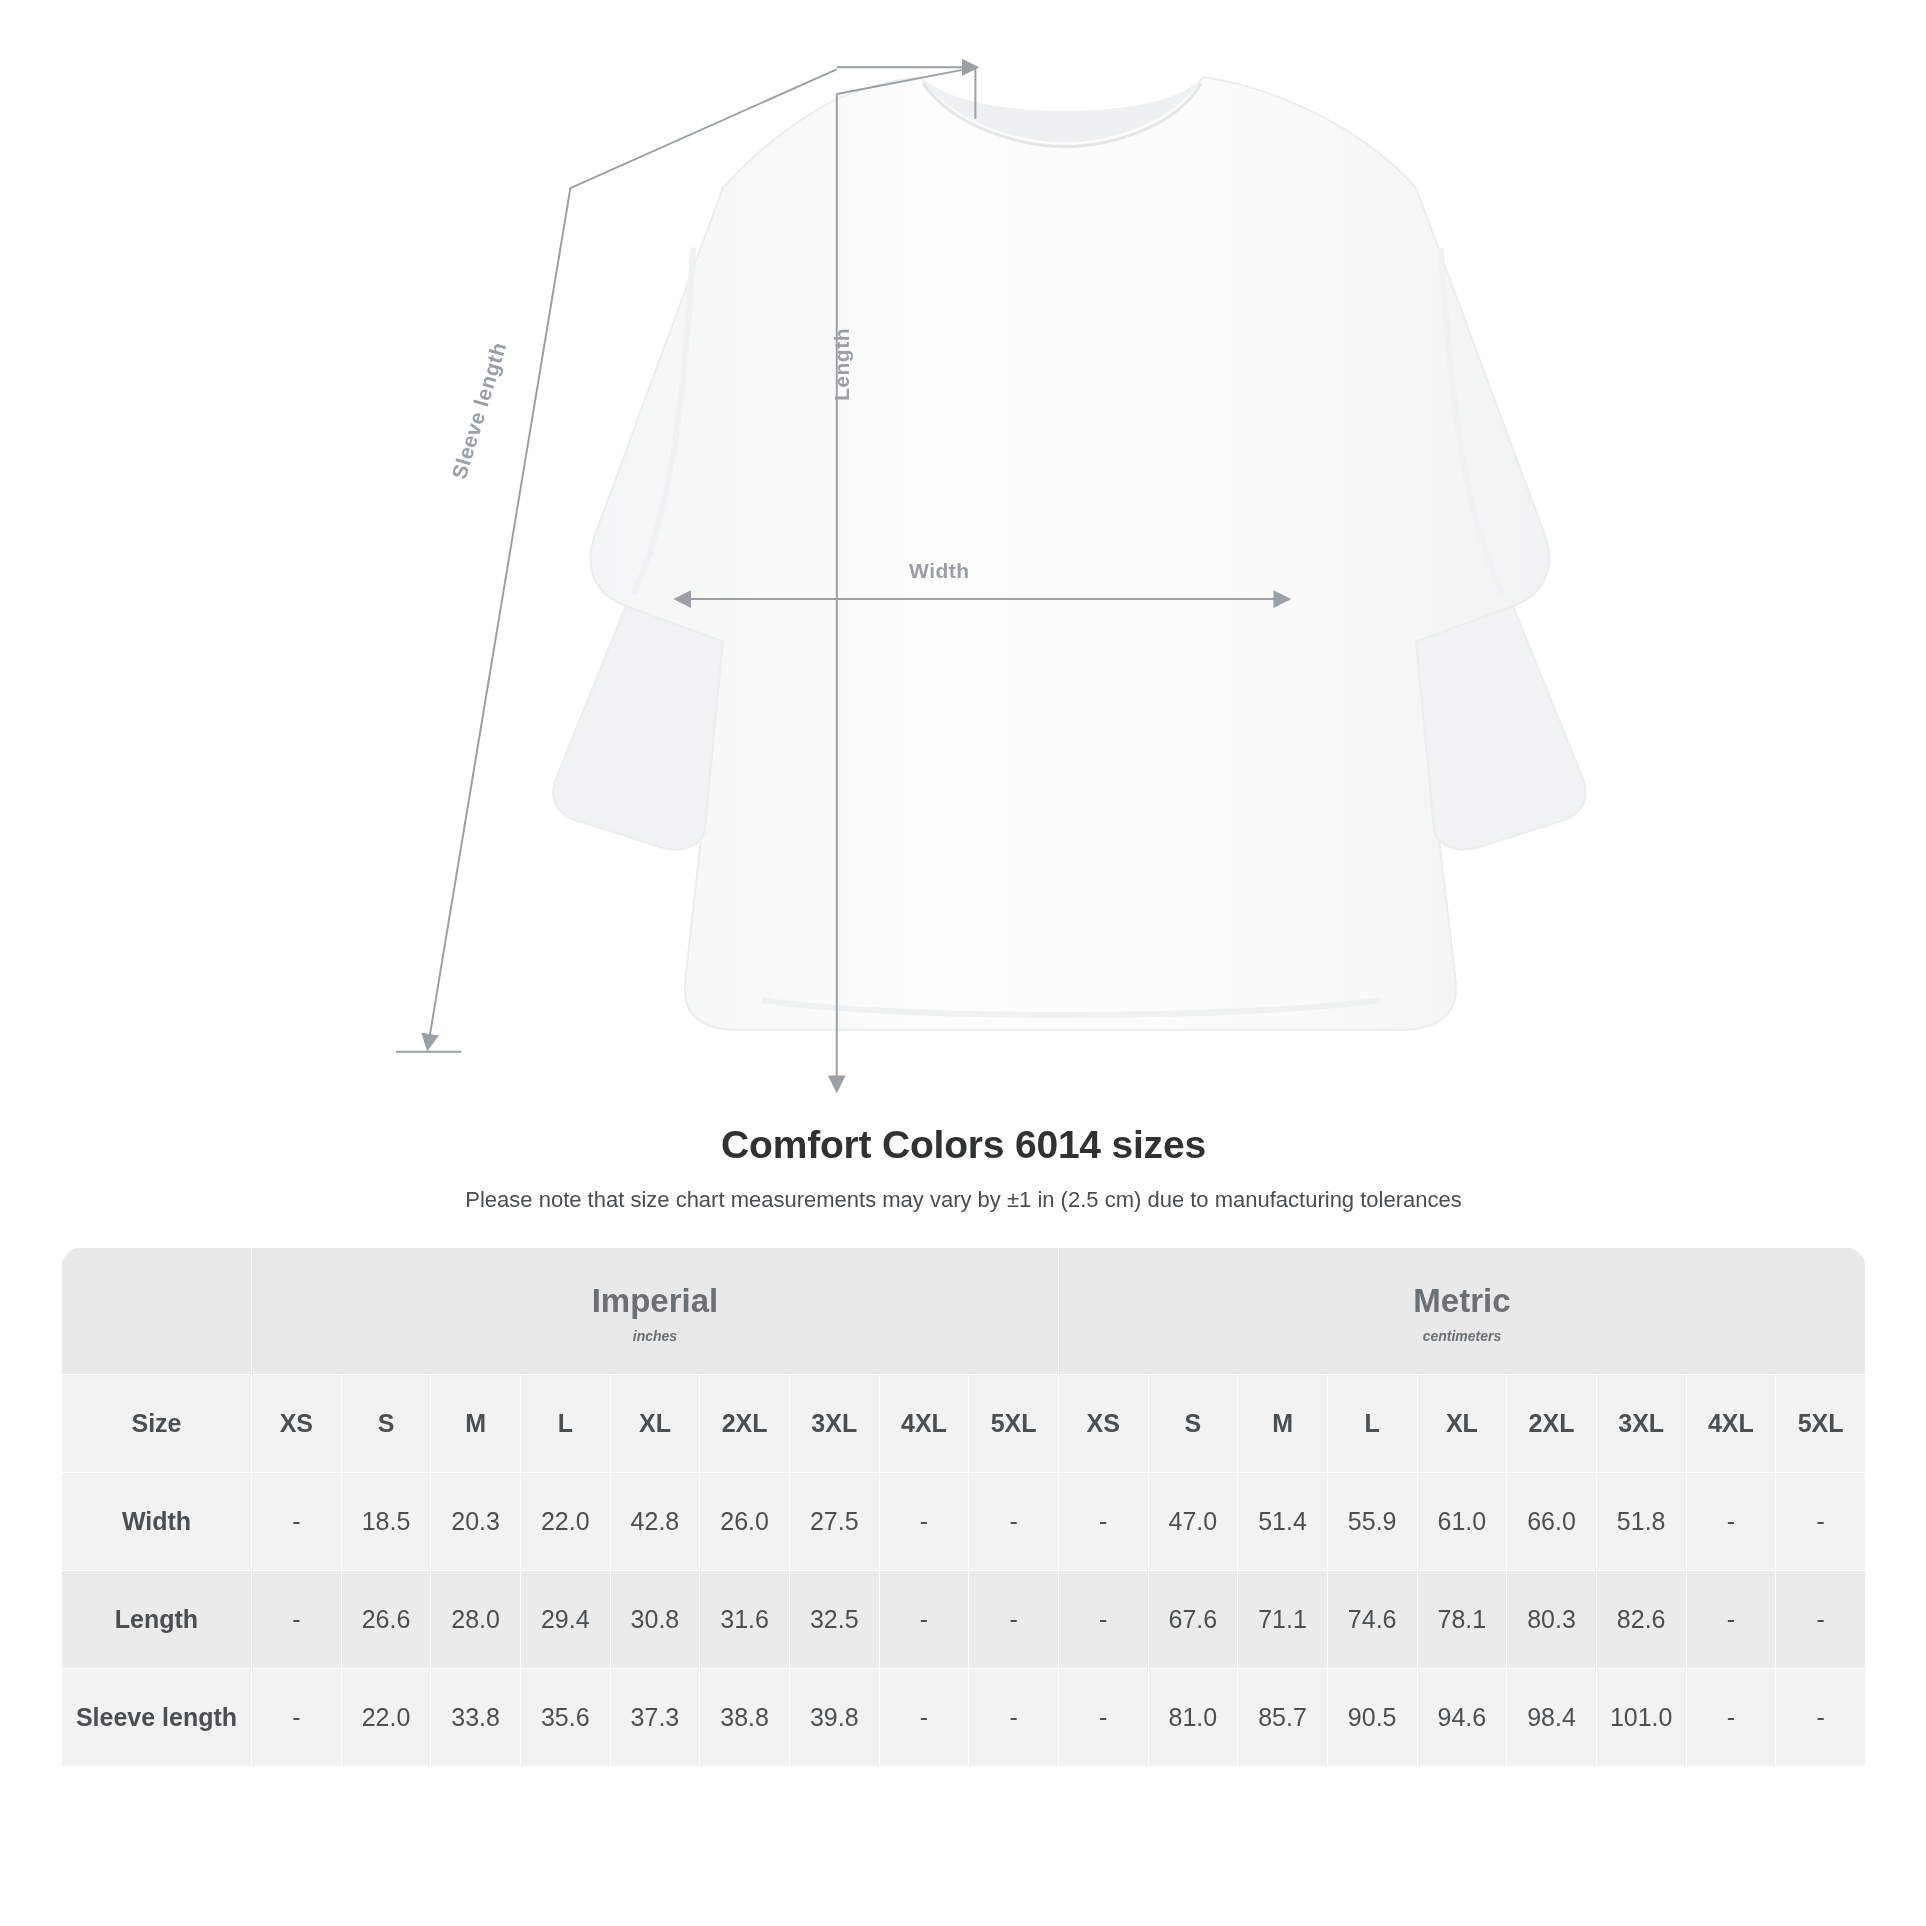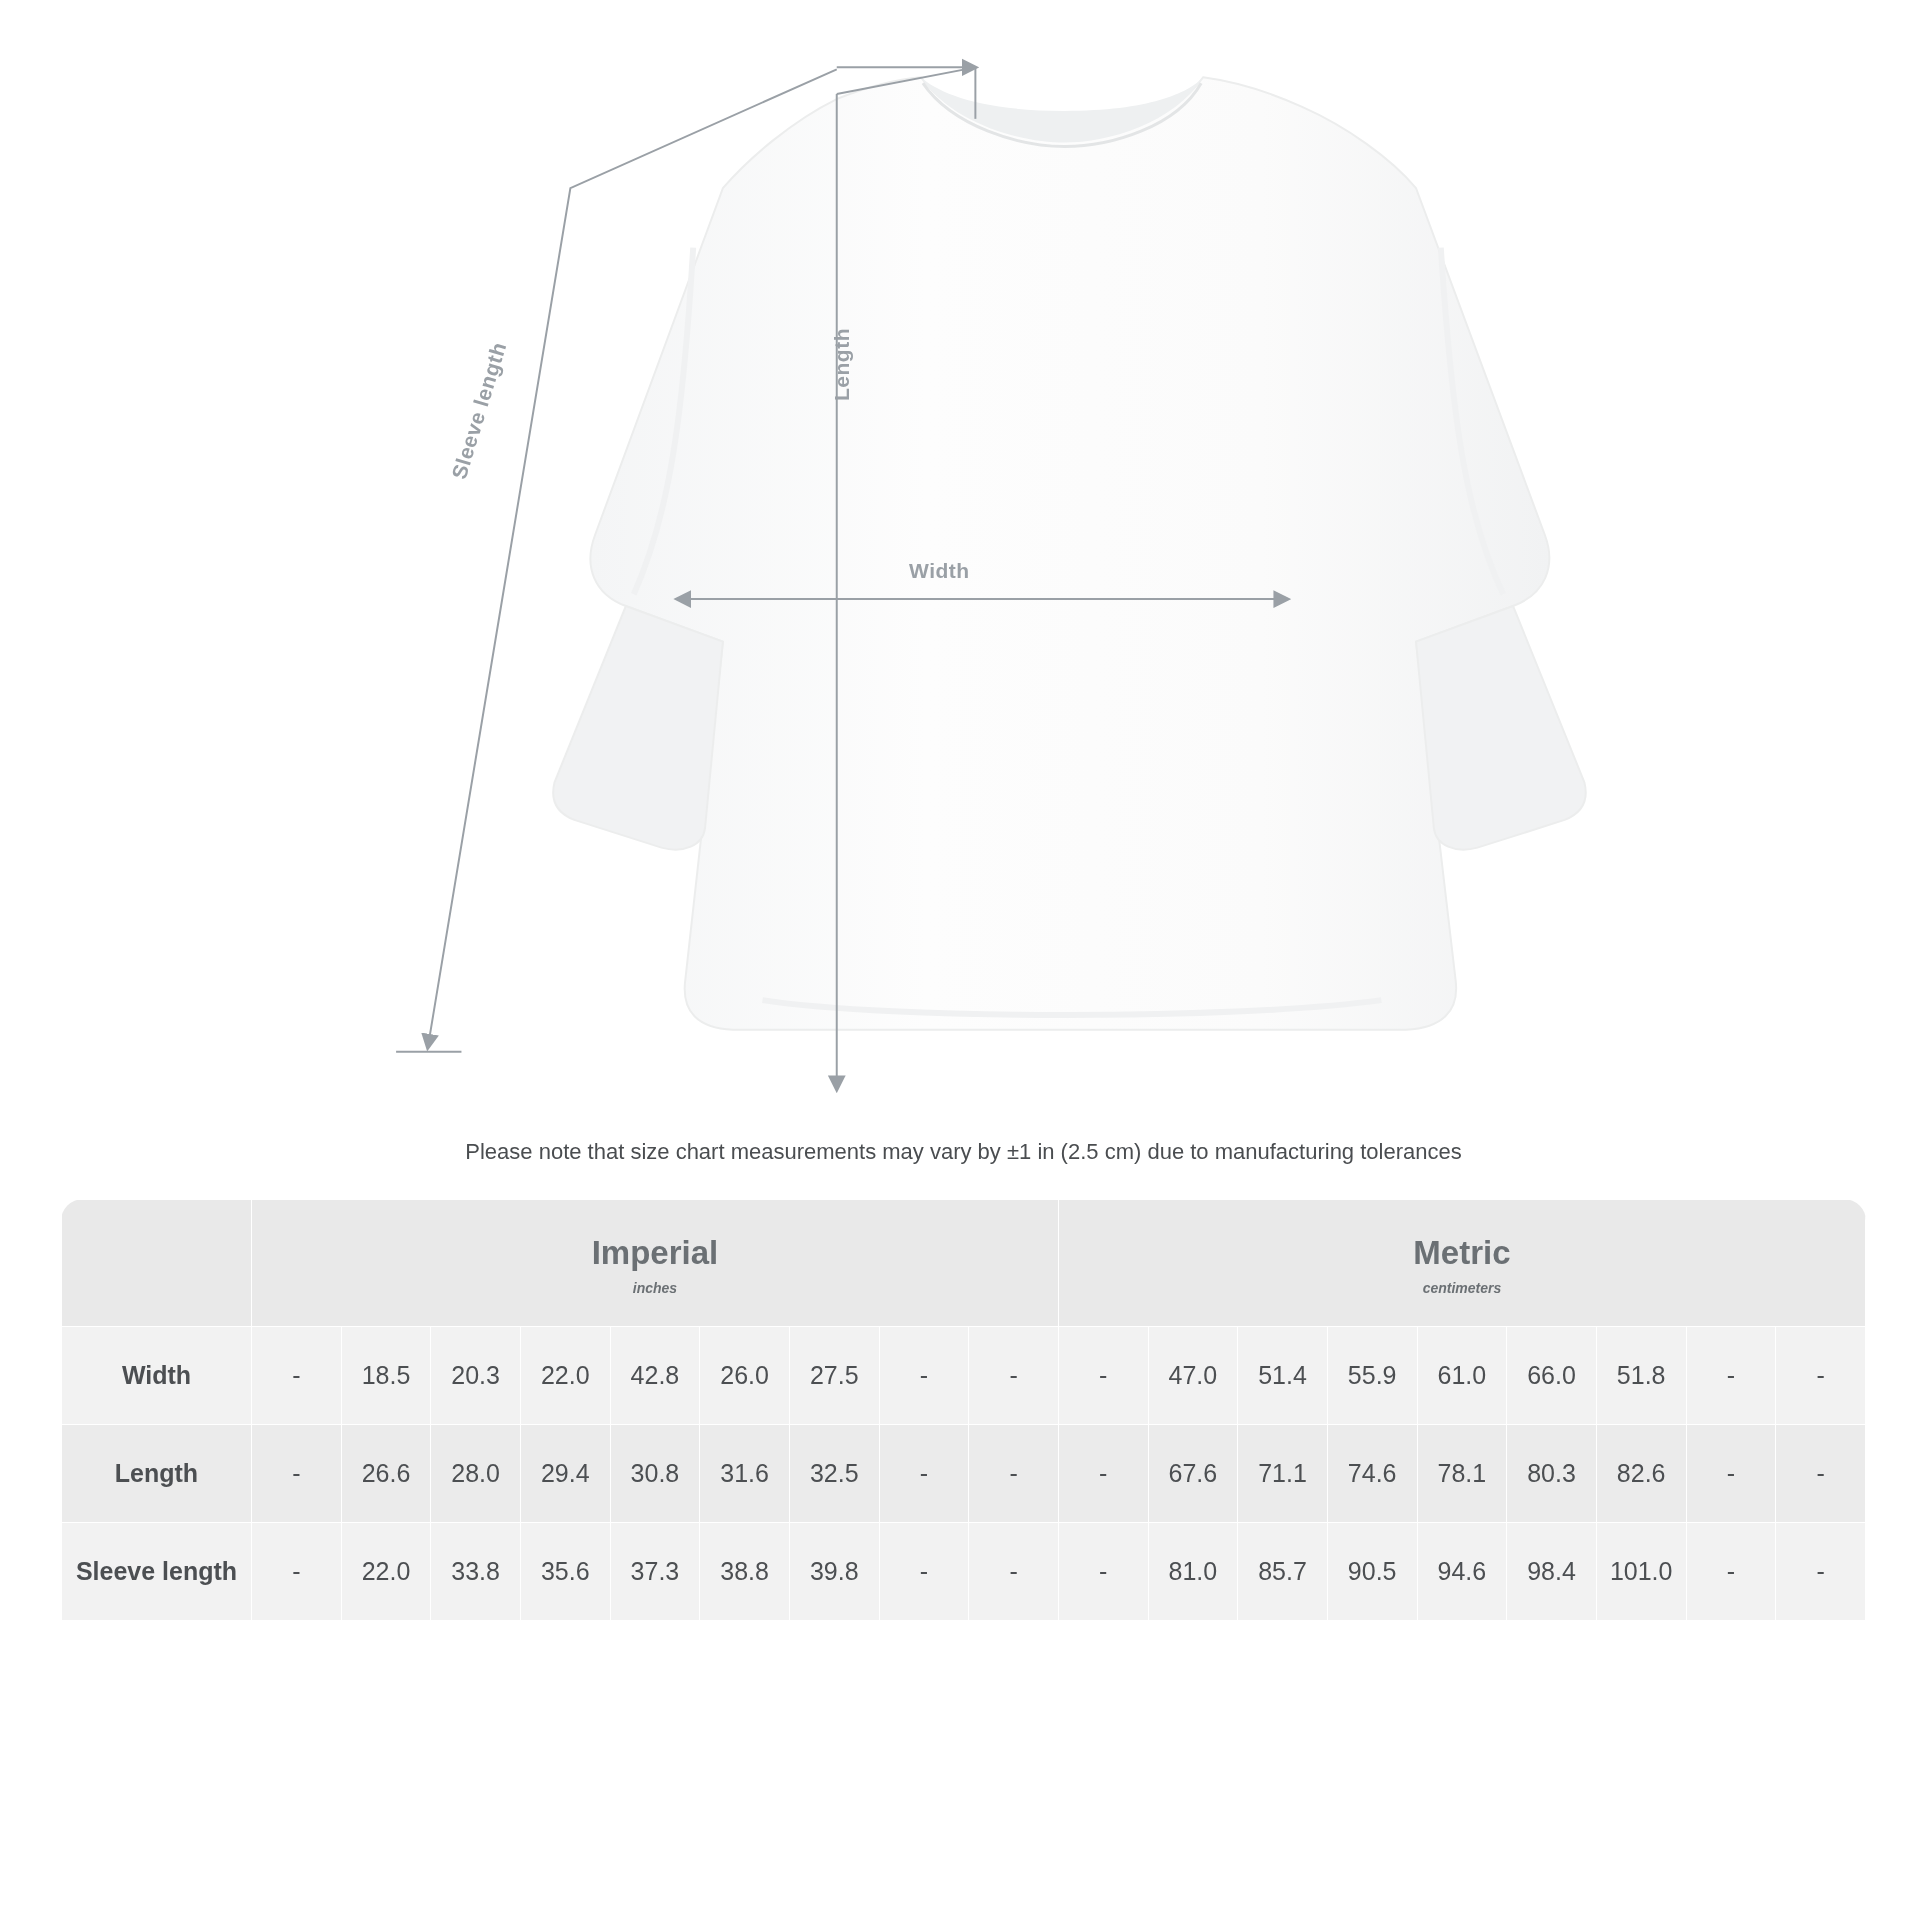--- a/index.html
+++ b/index.html
@@ -194,20 +194,21 @@
       <line x1="400" y1="1062" x2="466" y2="1062" stroke="#9aa0a6" stroke-width="2"></line>
     </g>
   </svg>
 
   <div class="dim-label label-width">Width</div>
   <div class="dim-label label-length">Length</div>
   <div class="dim-label label-sleeve">Sleeve length</div>
 </div>
 
 <div class="title-block">
+  <div class="chart-title">Comfort Colors 6014 sizes</div>
   <div class="chart-subtitle">Please note that size chart measurements may vary by ±1 in (2.5 cm) due to manufacturing tolerances</div>
 </div>
 
 <div class="table-wrap">
   <table class="size-table">
     <colgroup id="size-colgroup">
         <col style="width: 190px;">
         <col>
         <col>
         <col>
@@ -232,20 +233,41 @@
         <td></td>
         <td id="unit-imperial-cell" colspan="9">
           <div class="unit-name">Imperial</div>
           <div class="unit-sub">inches</div>
         </td>
         <td id="unit-metric-cell" colspan="9">
           <div class="unit-name">Metric</div>
           <div class="unit-sub">centimeters</div>
         </td>
       </tr>
+      <tr class="head-row" id="size-head-row">
+          <td>Size</td>
+          <td>XS</td>
+          <td>S</td>
+          <td>M</td>
+          <td>L</td>
+          <td>XL</td>
+          <td>2XL</td>
+          <td>3XL</td>
+          <td>4XL</td>
+          <td>5XL</td>
+          <td>XS</td>
+          <td>S</td>
+          <td>M</td>
+          <td>L</td>
+          <td>XL</td>
+          <td>2XL</td>
+          <td>3XL</td>
+          <td>4XL</td>
+          <td>5XL</td>
+        </tr>
     </tbody>
     <tbody id="size-body">
         <tr class="body-row">
           <td class="row-label">Width</td>
           <td>-</td>
           <td>18.5</td>
           <td>20.3</td>
           <td>22.0</td>
           <td>42.8</td>
           <td>26.0</td>

